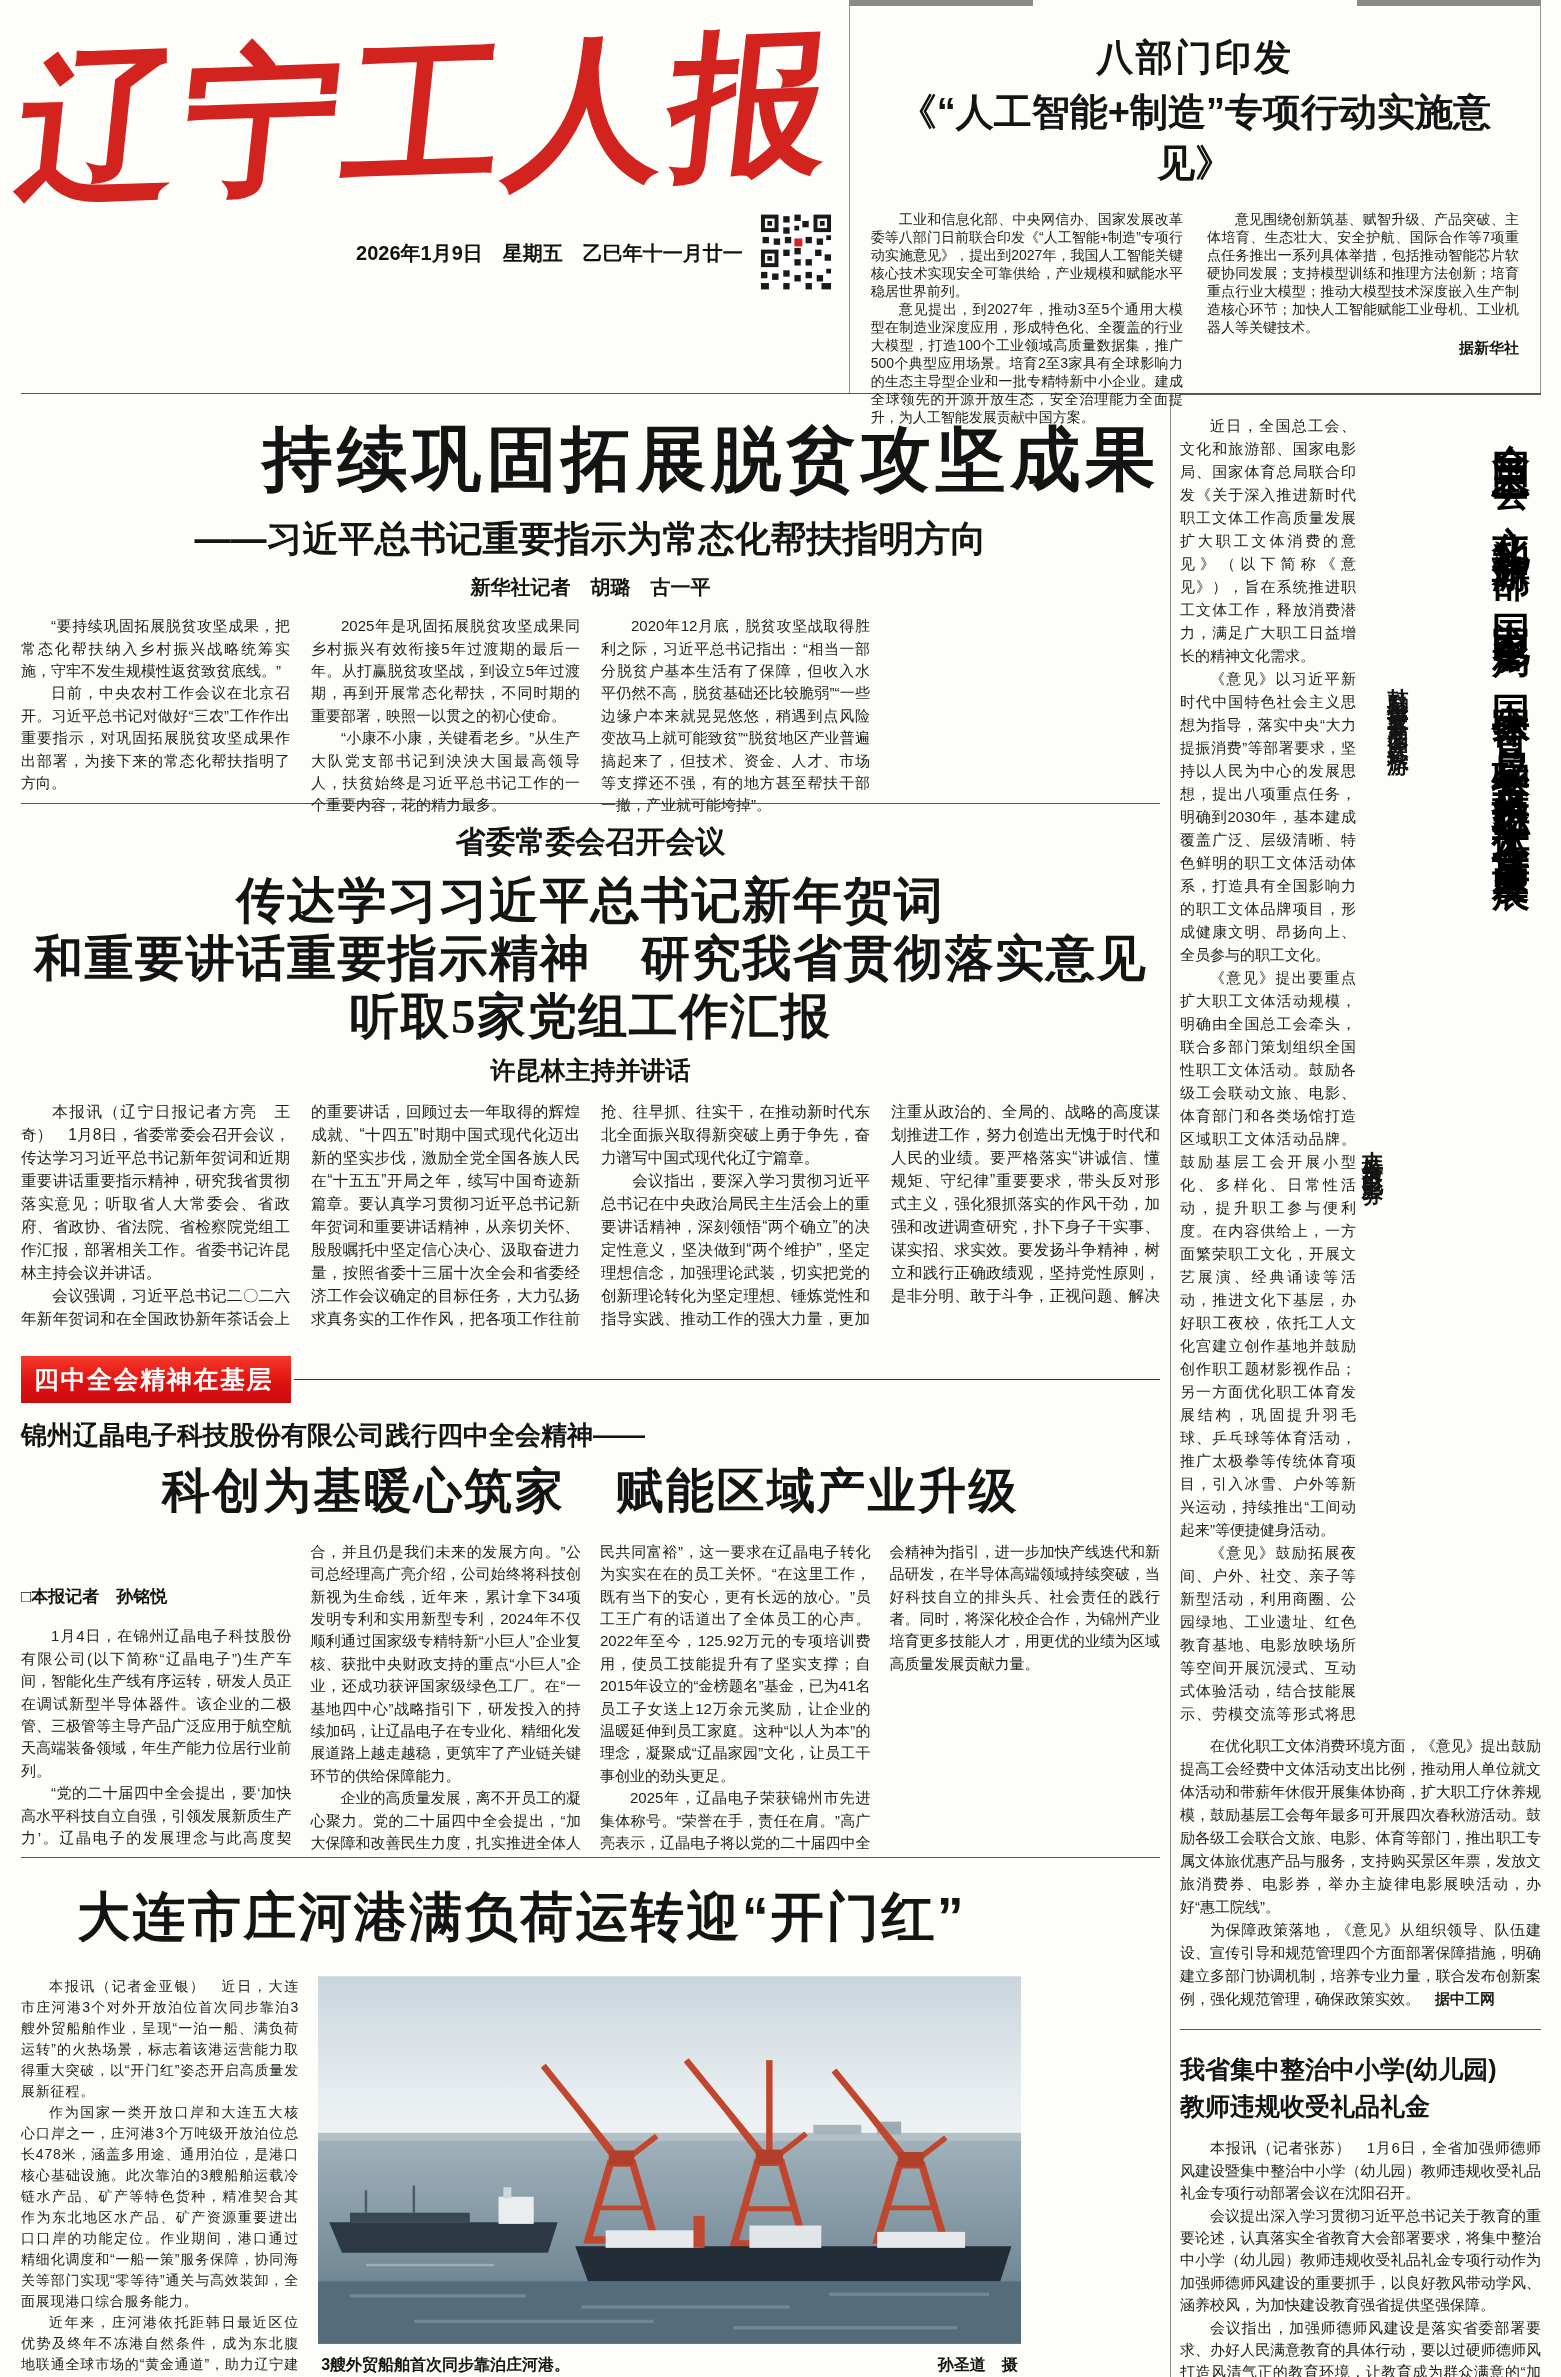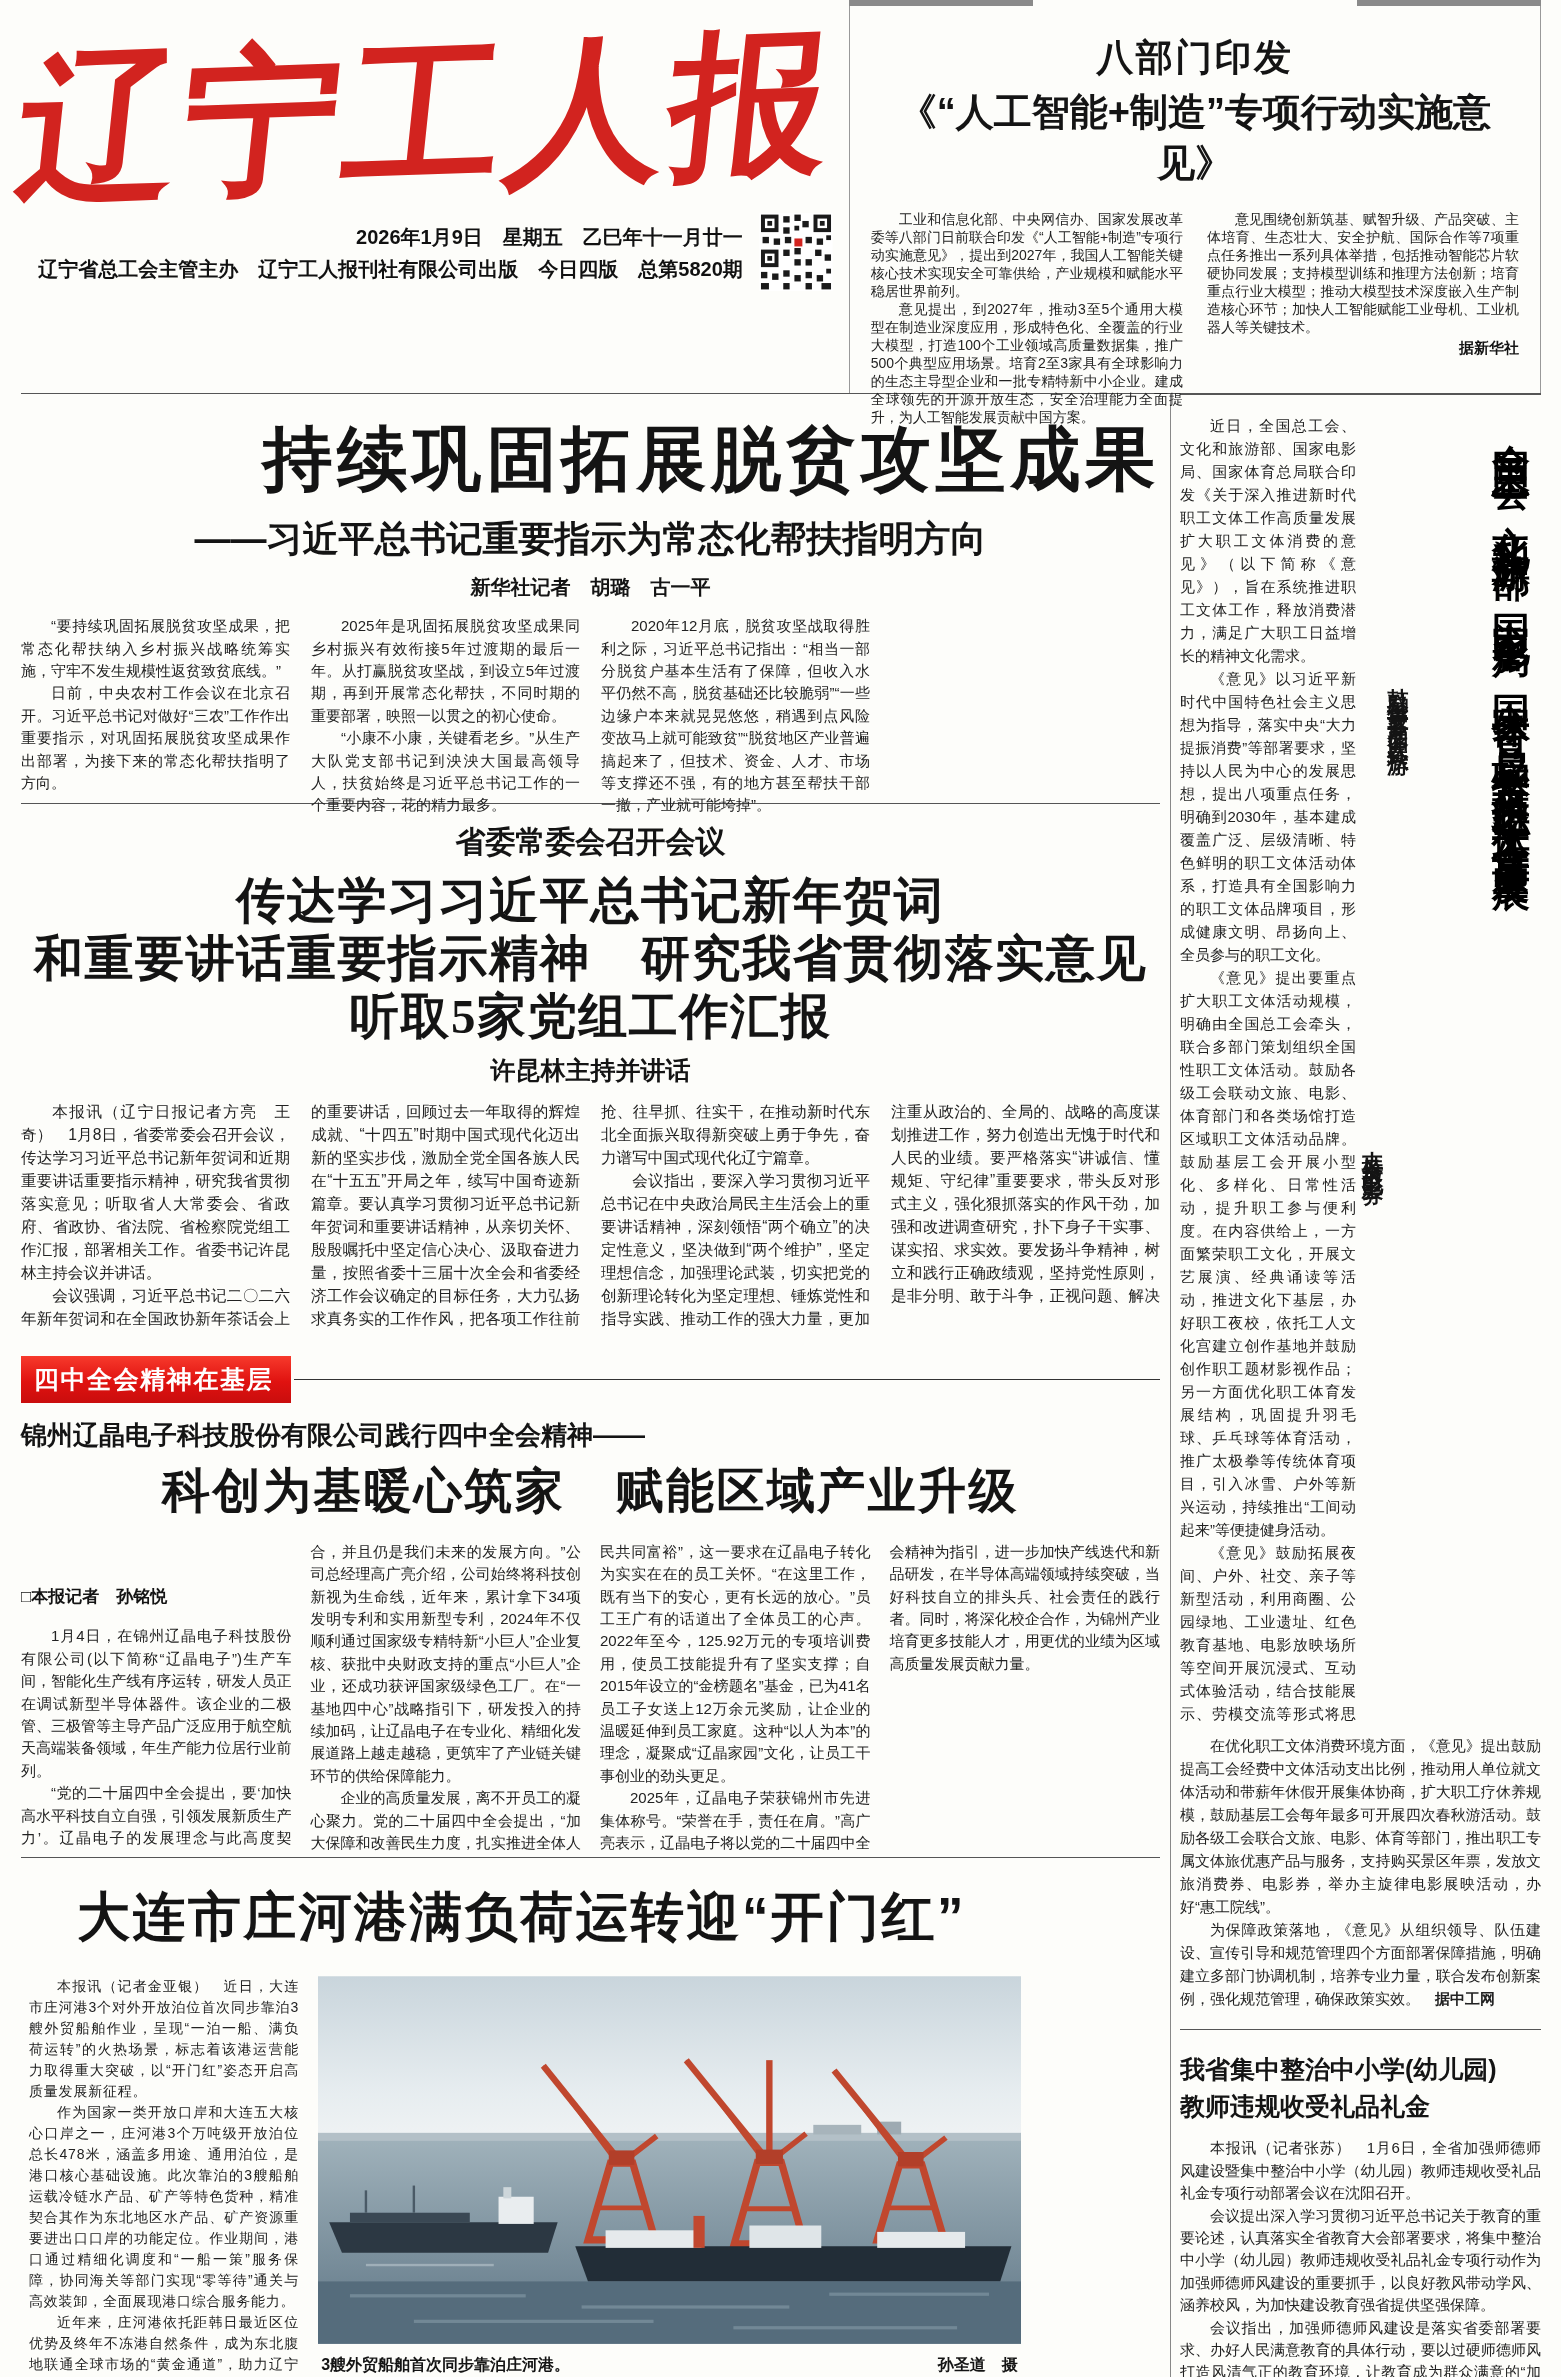--- a/index.html
+++ b/index.html
@@ -69,21 +69,21 @@
   .p-h1 { text-align:center; font-family:"Liberation Serif",serif; font-weight:bold; font-size:48px; letter-spacing:2.4px; margin-bottom:17.6px; }
   .p-body { column-count:4; column-gap:19px; column-fill:auto; height:318px; overflow:hidden; }
   .p-body p { font-size:15px; line-height:22.4px; }
   .p-byline { font-size:17px; font-weight:bold; margin-bottom:17.6px;margin-top:44px; }
 
   
   .port { padding-top:11.2px; }
   .port-h1 { width:1001px; text-align:center; font-weight:bold; font-size:53px; letter-spacing:2.4px; margin:12.8px 0 22.4px; }
   .port-flex { display:flex; gap:19px; }
   .port-text { width:278px; height:470px; overflow:hidden; }
-  .port-text p { font-size:14px; line-height:21px; letter-spacing:0.8px;margin-left:8px; }
+  .port-text p { font-size:14px; line-height:21px; letter-spacing:0.8px; }
   .photo-wrap { width:703px; }
   .caption-row { display:flex; justify-content:space-between; font-weight:bold; font-size:16px; margin-top:8px; padding:0 3.2px; }
 
   
   .side-art { border-top:0.8px solid #555; padding-top:19px; }
   .side-flex { display:flex; }
   .side-body { width:176px; height:1315px; overflow:hidden; }
   .side-body p { font-size:15px; line-height:23px; }
   .side-mid { width:58px; position:relative; height:1315px; }
   .v-sub { position:absolute; writing-mode:vertical-rl; font-weight:bold; font-size:21.6px; letter-spacing:5.6px; line-height:1.15; }
@@ -109,21 +109,20 @@
 <body>
 
 <div class="page">
 
   <div class="top-row">
     <div class="masthead-block">
       <div class="masthead-title">辽宁工人报</div>
       <div class="masthead-meta">
         <div class="meta-lines">
           <div>2026年1月9日　星期五　乙巳年十一月廿一</div>
-          <div>辽宁省总工会主管主办　辽宁工人报刊社有限公司出版　今日四版　总第5820期</div>
         </div>
         <span class="qr">
           <svg width="74" height="78" viewBox="0 0 92 98" xmlns="http://www.w3.org/2000/svg">
             <rect x="0" y="0" width="92" height="98" fill="#fff"></rect>
             <g fill="#1a1a1a">
               <rect x="2" y="2" width="22" height="22"></rect>
                 <rect x="68" y="2" width="22" height="22"></rect>
                 <rect x="2" y="46" width="22" height="22"></rect>
               <rect x="30" y="4" width="8" height="8"></rect>
                 <rect x="44" y="2" width="8" height="8"></rect>

